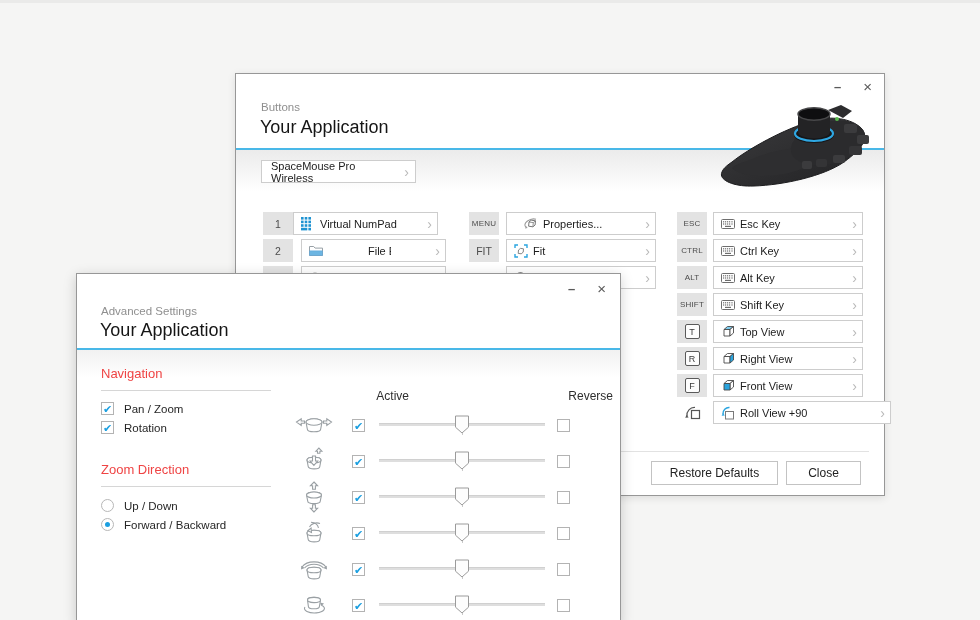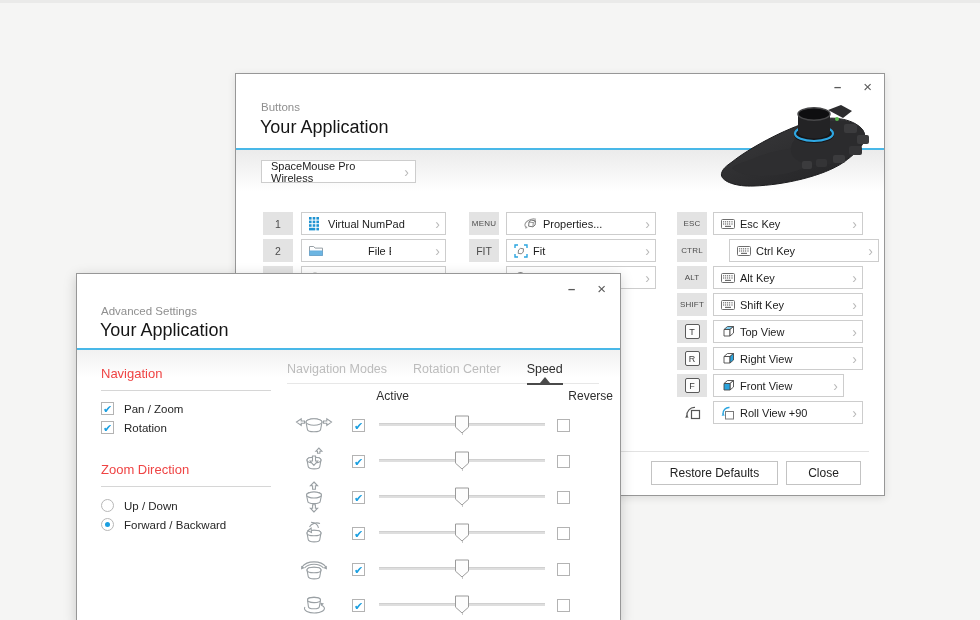--- a/index.html
+++ b/index.html
@@ -109,21 +109,21 @@
         <ellipse cx="104" cy="47" rx="20" ry="8" fill="#161618"></ellipse>
         <ellipse cx="104" cy="45.5" rx="19" ry="7.5" fill="none" stroke="#2fa7e2" stroke-width="2.2"></ellipse>
         <path d="M88 26 L88 44 A16 6.5 0 0 0 120 44 L120 26 Z" fill="#232325"></path>
         <ellipse cx="104" cy="26" rx="16" ry="6.2" fill="#0e0e10" stroke="#48484a" stroke-width="1.5"></ellipse>
       </svg>
     </div>
 
     <div class="col" style="left:27px; top:138px;">
       <div class="brow">
         <div class="keycap">1</div>
-        <button class="drop" style="margin-left:8px; width:145px;">
+        <button class="drop" style="width:145px;">
           <span class="ic">
             <svg width="11" height="14" viewBox="0 0 11 14">
                 <g fill="#1f93d2">
                   <rect x="0" y="0" width="2.6" height="2.6"></rect>
                   <rect x="3.7" y="0" width="2.6" height="2.6"></rect>
                   <rect x="7.4" y="0" width="2.6" height="2.6"></rect>
                   <rect x="0" y="3.6" width="2.6" height="2.6"></rect>
                   <rect x="3.7" y="3.6" width="2.6" height="2.6"></rect>
                   <rect x="7.4" y="3.6" width="2.6" height="2.6"></rect>
                   <rect x="0" y="7.2" width="2.6" height="2.6"></rect>
@@ -239,21 +239,21 @@
                   <rect x="4" y="6.8" width="6" height="1.2"></rect>
                 </g>
               </svg>
           </span>
           <span class="txt">Esc Key</span>
           <span class="chev">›</span>
         </button>
       </div>
       <div class="brow">
         <div class="keycap small">CTRL</div>
-        <button class="drop" style="margin-left:22px; width:150px;">
+        <button class="drop" style="margin-left:6px; width:150px;">
           <span class="ic">
             <svg width="14" height="10" viewBox="0 0 14 10">
                 <rect x="0.5" y="0.5" width="13" height="9" rx="1" fill="#fff" stroke="#6e6e6e"></rect>
                 <g fill="#6e6e6e">
                   <rect x="2" y="2.2" width="1.2" height="1.2"></rect>
                   <rect x="4" y="2.2" width="1.2" height="1.2"></rect>
                   <rect x="6" y="2.2" width="1.2" height="1.2"></rect>
                   <rect x="8" y="2.2" width="1.2" height="1.2"></rect>
                   <rect x="10.4" y="2.2" width="1.2" height="1.2"></rect>
                   <rect x="2" y="4.4" width="1.2" height="1.2"></rect>
@@ -348,41 +348,41 @@
               </svg>
           </span>
           <span class="txt">Right View</span>
           <span class="chev">›</span>
         </button>
       </div>
       <div class="brow">
         <div class="keycap">
             <span class="keysq">F</span>
           </div>
-        <button class="drop" style="margin-left:6px; width:131px;">
+        <button class="drop" style="margin-left:6px; width:150px;">
           <span class="ic">
             <svg width="14" height="14" viewBox="0 0 14 14">
                 <polygon points="3,4.5 6.5,1.5 12.5,1.5 9,4.5" fill="#fff" stroke="#4a4a4a" stroke-width="0.9"></polygon>
                 <polygon points="9,4.5 12.5,1.5 12.5,8 9,11" fill="#fff" stroke="#4a4a4a" stroke-width="0.9"></polygon>
                 <polygon points="3,4.5 9,4.5 9,11 3,11" fill="#29a3dd" stroke="#4a4a4a" stroke-width="0.9"></polygon>
               </svg>
           </span>
           <span class="txt">Front View</span>
           <span class="chev">›</span>
         </button>
       </div>
       <div class="brow">
         <div class="keycap bare">
           <svg width="17" height="15" viewBox="0 0 17 15">
               <rect x="7.5" y="5.5" width="8" height="8" fill="none" stroke="#555" stroke-width="1.2"></rect>
               <path d="M3 11 A 7.5 7.5 0 0 1 11 2.5" fill="none" stroke="#555" stroke-width="1.2"></path>
               <path d="M1.2 12.8 l3.4 -0.3 -1.9 -2.7 z" fill="#555"></path>
             </svg>
         </div>
-        <button class="drop" style="margin-left:6px; width:150px;">
+        <button class="drop" style="margin-left:6px; width:178px;">
           <span class="ic">
             <svg width="14" height="14" viewBox="0 0 14 14">
                 <rect x="4.5" y="5.5" width="8" height="7.5" fill="#fff" stroke="#7a7a7a"></rect>
                 <path d="M2 8 A 6 6 0 0 1 8.5 1.5" fill="none" stroke="#2aa5e0" stroke-width="1.4"></path>
                 <path d="M0.6 9.8 l3.2 -0.3 -1.8 -2.5 z" fill="#2aa5e0"></path>
               </svg>
           </span>
           <span class="txt">Roll View +90</span>
           <span class="chev">›</span>
         </button>
@@ -431,25 +431,20 @@
         </div>
         <div class="cbrow">
           <span class="rad on">
               <span class="dot"></span>
             </span>
           <span class="cblabel">Forward / Backward</span>
         </div>
       </div>
     </div>
 
-    <div class="tabs" style="left:210px; top:88px; width:312px;">
-      <button class="tab"><span>Navigation Modes</span></button>
-      <button class="tab"><span>Rotation Center</span></button>
-      <button class="tab active"><span>Speed</span><span class="tri"></span></button>
-    </div>
 
     <div class="colhdr" style="left:232px; top:115px;">Active</div>
     <div class="colhdr" style="left:436px; top:115px;">Reverse</div>
 
     <div class="speedlist" style="left:215px; top:133px;">
 
       <div class="srow">
         <span class="axis">
           <svg width="38" height="26" viewBox="0 0 38 26">
               <g fill="#fff" stroke="#9aa0a4" stroke-width="1.1">

